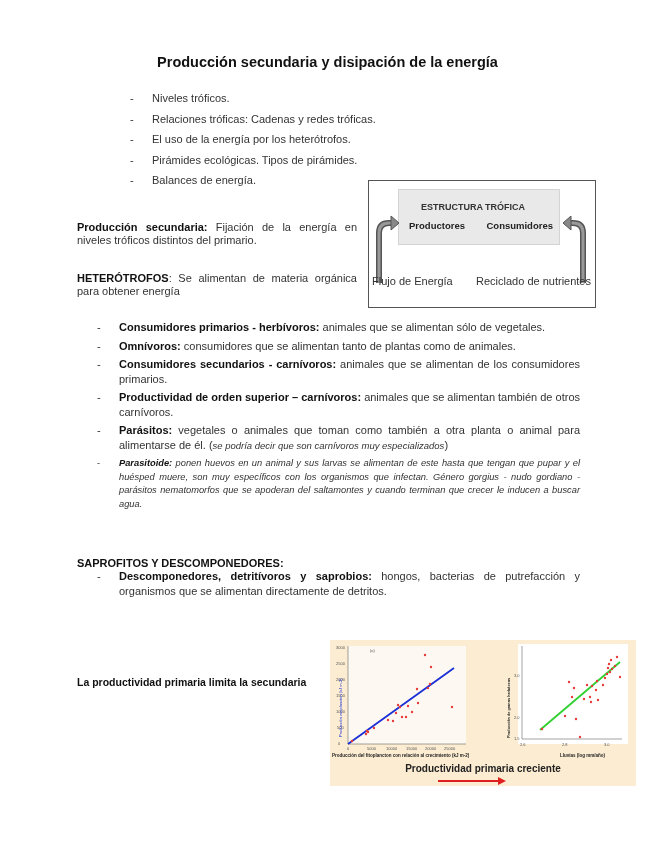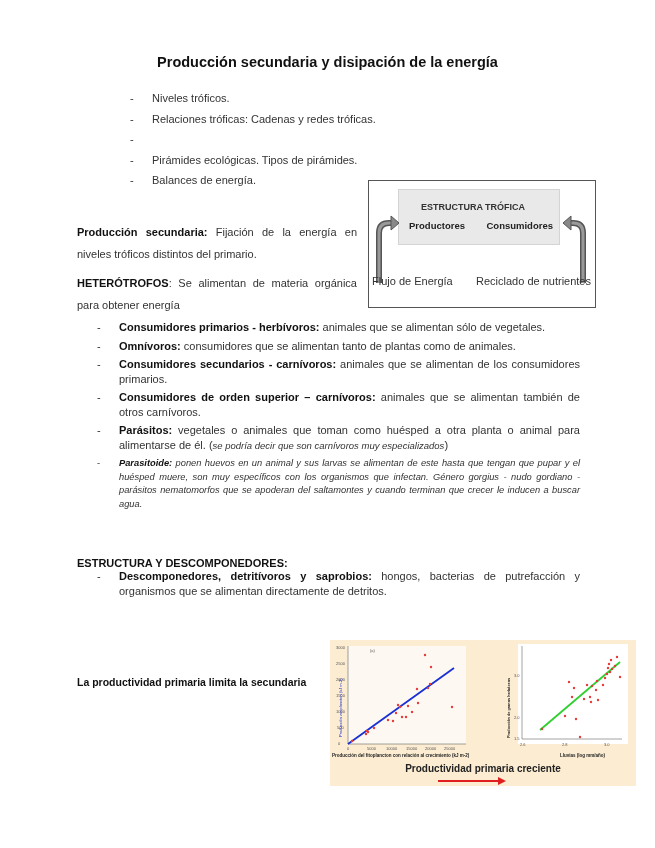--- a/index.html
+++ b/index.html
@@ -2,21 +2,21 @@
 <html><head>
 <meta charset="utf-8">
 <style>
   html,body{margin:0;padding:0;background:#ffffff;}
   body{width:655px;height:848px;position:relative;overflow:hidden;font-family:"Liberation Sans",sans-serif;color:#222;}
   .abs{position:absolute;}
   .title{left:0;width:655px;top:54px;text-align:center;font-size:14.5px;font-weight:bold;color:#111;}
   .toc{left:130px;top:88px;font-size:11px;line-height:20.5px;color:#333;}
   .toc .row{display:flex;}
   .toc .dash{width:22px;}
-  .para{font-size:11px;line-height:22px;color:#333;text-align:justify;}
+  .para{font-size:11px;line-height:13px;color:#333;text-align:justify;}
   .para b{color:#111;}
   .box{left:368px;top:180px;width:226px;height:126px;border:1px solid #555;background:#fff;}
   .inner{position:absolute;left:29px;top:8px;width:160px;height:54px;background:#e9e9e9;border:1px solid #d4d4d4;}
   .inner .h{position:absolute;left:0;width:148px;top:12px;text-align:center;font-size:9px;font-weight:bold;color:#333;}
   .inner .p{position:absolute;left:10px;top:30px;font-size:9.5px;font-weight:bold;color:#222;}
   .inner .c{position:absolute;right:6px;top:30px;font-size:9.5px;font-weight:bold;color:#222;}
   .flabel{position:absolute;bottom:20px;font-size:11px;color:#333;}
   .sect{font-size:11px;font-weight:bold;color:#111;}
   ul.dl{list-style:none;margin:0;padding:0;}
   ul.dl li{position:relative;padding-left:42px;font-size:11px;line-height:14.5px;text-align:justify;color:#333;margin-bottom:4px;}
@@ -37,20 +37,21 @@
   <div class="row">
       <span class="dash">-</span>
       <span>Niveles tróficos.</span>
     </div>
   <div class="row">
       <span class="dash">-</span>
       <span>Relaciones tróficas: Cadenas y redes tróficas.</span>
     </div>
   <div class="row">
       <span class="dash">-</span>
+      <span>El uso de la energía por los heterótrofos.</span>
     </div>
   <div class="row">
       <span class="dash">-</span>
       <span>Pirámides ecológicas. Tipos de pirámides.</span>
     </div>
   <div class="row">
       <span class="dash">-</span>
       <span>Balances de energía.</span>
     </div>
 </div>
@@ -78,28 +79,28 @@
   </svg>
   <div class="flabel" style="left:3px;">Flujo de Energía</div>
   <div class="flabel" style="right:4px;">Reciclado de nutrientes</div>
 </div>
 
 <div class="abs" style="left:77px;top:320px;width:503px;">
   <ul class="dl">
     <li><span class="d">-</span><b>Consumidores primarios - herbívoros:</b><span> animales que se alimentan sólo de vegetales.</span></li>
     <li><span class="d">-</span><b>Omnívoros:</b><span> consumidores que se alimentan tanto de plantas como de animales.</span></li>
     <li><span class="d">-</span><b>Consumidores secundarios - carnívoros:</b><span> animales que se alimentan de los consumidores primarios.</span></li>
-    <li><span class="d">-</span><b>Consumidores de orden superior – carnívoros:</b><span> animales que se alimentan también de otros carnívoros.</span></li>
-    <li><span class="d">-</span><b>Parásitos:</b><span> vegetales o animales que toman como huésped a otra planta o animal para alimentarse de él. (</span><span class="it-small">se podría decir que son carnívoros muy especializados</span><span>)</span></li>
+    <li><span class="d">-</span><b>Productividad de orden superior – carnívoros:</b><span> animales que se alimentan también de otros carnívoros.</span></li>
+    <li><span class="d">-</span><b>Parásitos:</b><span> vegetales o animales que toman como también a otra planta o animal para alimentarse de él. (</span><span class="it-small">se podría decir que son carnívoros muy especializados</span><span>)</span></li>
     <li class="small"><span class="d" style="font-style:normal;">-</span><b>Parasitoide:</b><span> ponen huevos en un animal y sus larvas se alimentan de este hasta que tengan que pupar y el huésped muere, son muy específicos con los organismos que infectan. Género gorgius - nudo gordiano - parásitos nematomorfos que se apoderan del saltamontes y cuando terminan que crecer le inducen a buscar agua.</span></li>
   </ul>
 </div>
 
 <div class="abs" style="left:77px;top:557px;width:503px;">
-  <div class="sect">ESTRUCTURA Y DESCOMPONEDORES:</div>
+  <div class="sect">SAPROFITOS Y DESCOMPONEDORES:</div>
   <ul class="dl">
     <li><span class="d">-</span><b>Descomponedores, detritívoros y saprobios:</b><span> hongos, bacterias de putrefacción y organismos que se alimentan directamente de detritos.</span></li>
   </ul>
 </div>
 
 <div class="abs" style="left:77px;top:641px;width:246px;margin-top:35px;">
   <div class="sect" style="font-size:10.5px;margin-bottom:4px;">La productividad primaria limita la secundaria</div>
 </div>
 
 <div class="abs figs">

